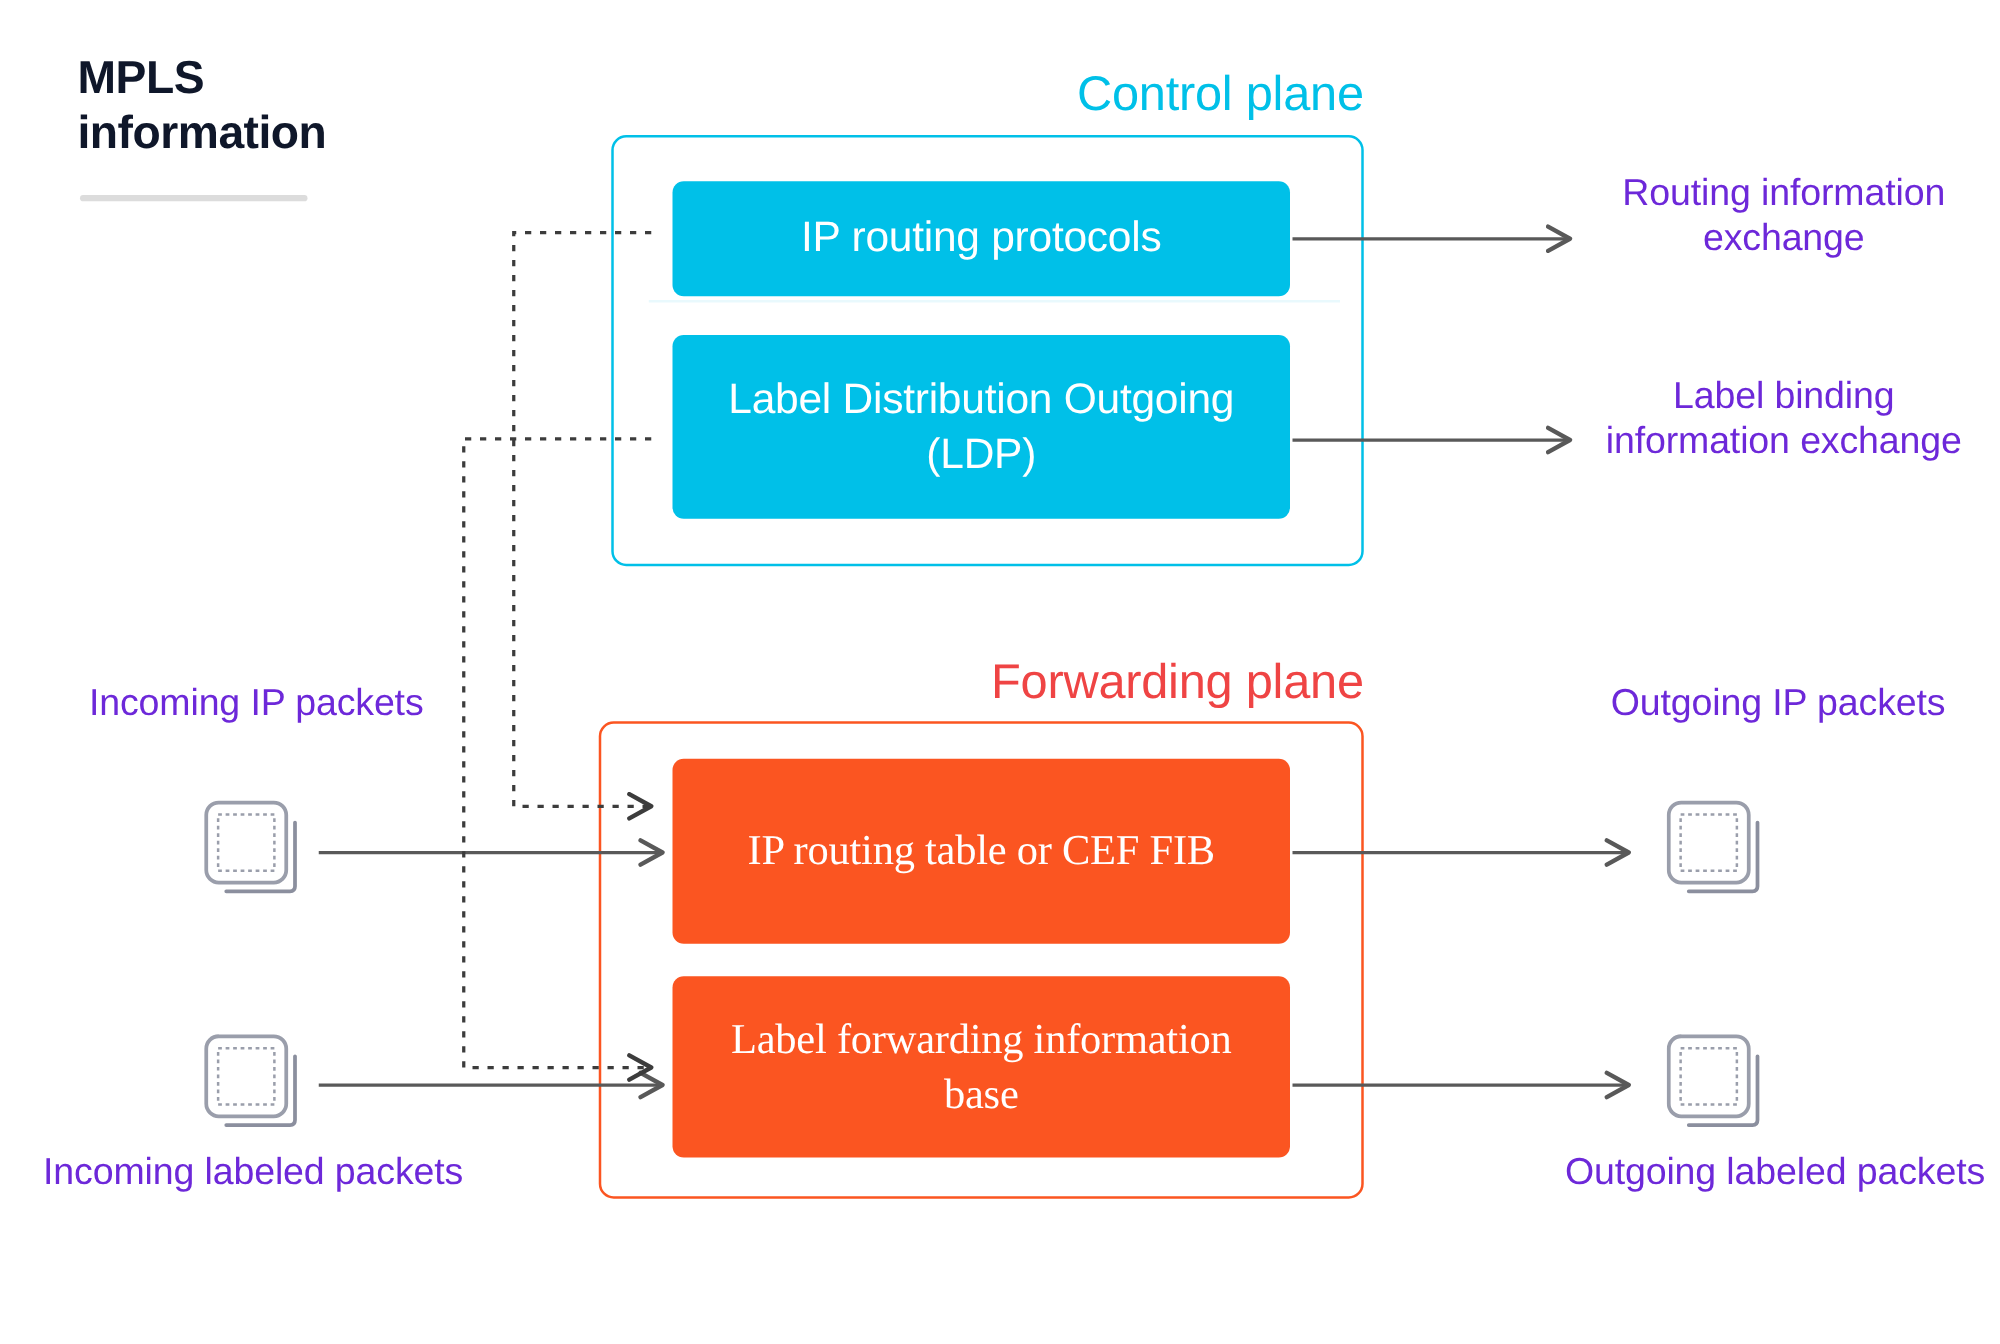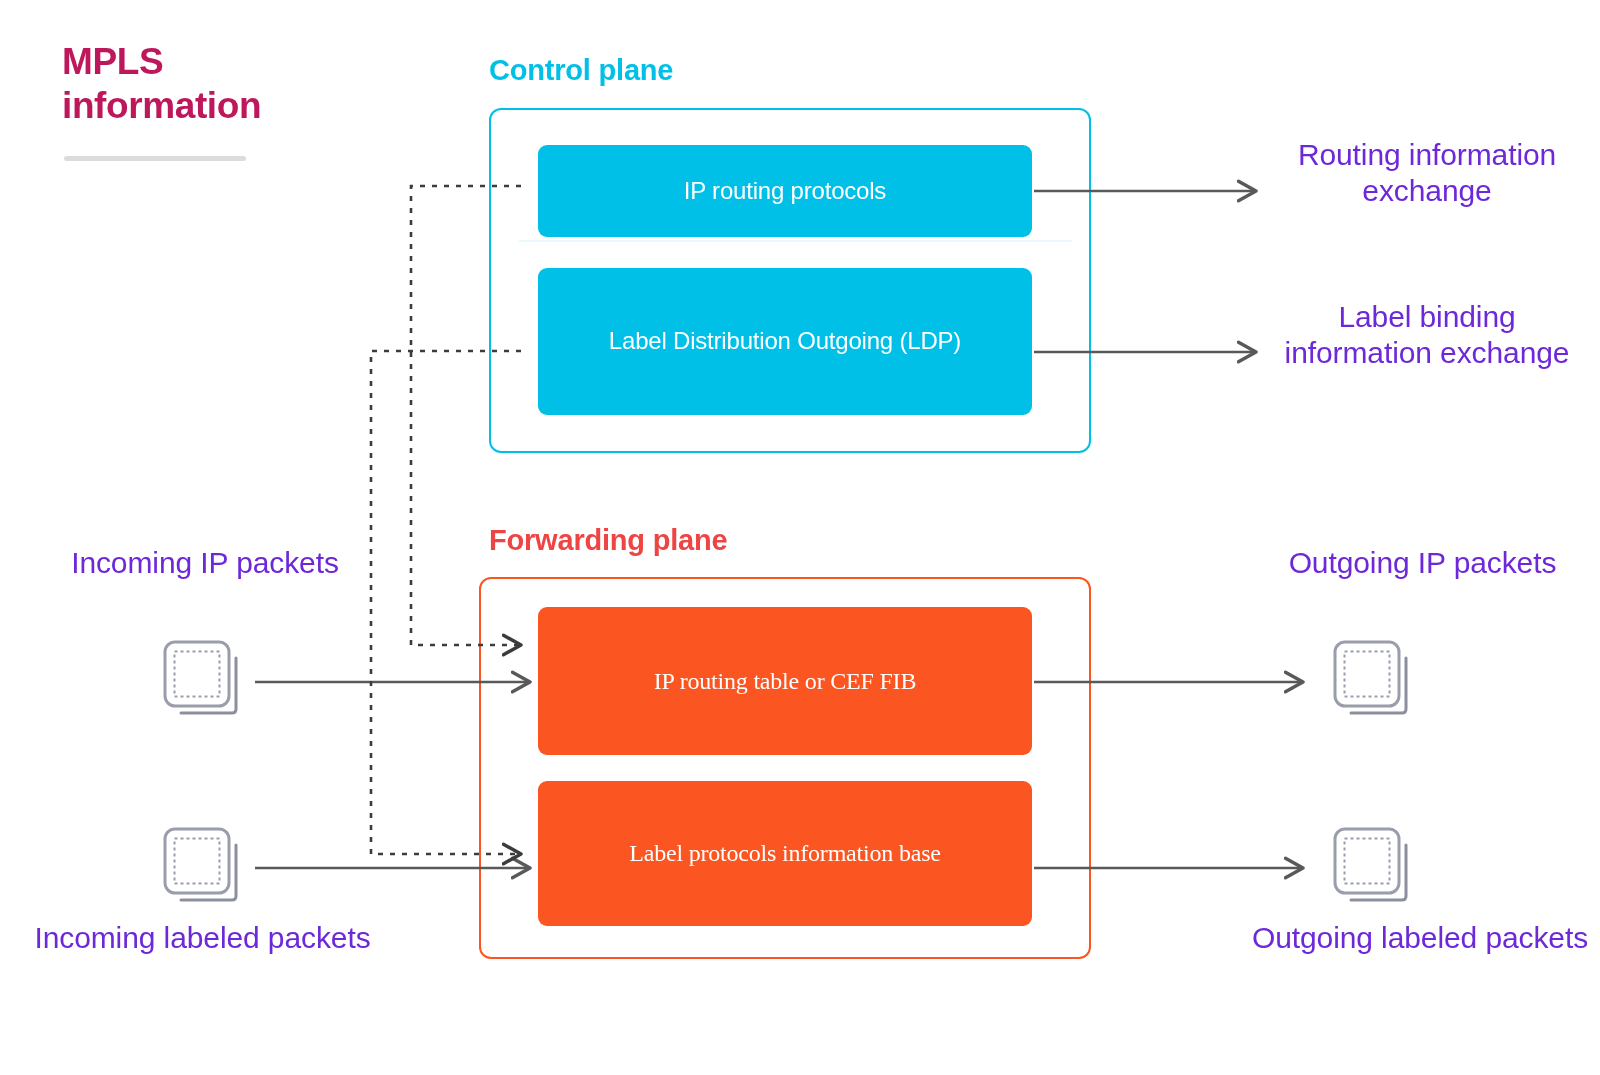--- a/index.html
+++ b/index.html
@@ -22,41 +22,41 @@
   
   #title-block {
     position: absolute;
     left: 62px;
     top: 40px;
     width: 330px;
   }
   .title-line {
     font-size: 37px;
     font-weight: bold;
-    color: #be185d;
+    color: #0f172a;
     line-height: 1.18;
     letter-spacing: -0.4px;
     white-space: nowrap;
   }
   #title-rule {
     position: absolute;
     left: 64px;
     top: 156px;
     width: 182px;
     height: 5px;
     background: #dcdcdc;
     border-radius: 3px;
   }
 
   
   .plane-heading {
     position: absolute;
-    text-align: left;
-    font-size: 29px;
-    font-weight: bold;
+    text-align: right;
+    font-size: 39px;
+    font-weight: normal;
     letter-spacing: -0.2px;
     white-space: nowrap;
   }
   #control-plane-heading {
     left: 489px;
     top: 54px;
     width: 602px;
     color: #00c0e8;
   }
   #forwarding-plane-heading {
@@ -91,21 +91,21 @@
   
   .node-box {
     position: absolute;
     box-sizing: border-box;
     border-radius: 9px;
     display: flex;
     align-items: center;
     justify-content: center;
     text-align: center;
     color: #ffffff;
-    font-size: 24px;
+    font-size: 34px;
     line-height: 1.28;
     letter-spacing: -0.2px;
     padding: 0 14px;
   }
   .node-blue { background: #00c0e8; }
   .node-orange { background: #fb5521; font-family: Liberation Serif, serif; }
 
   #box-ip-routing-protocols {
     left: 538px; top: 145px; width: 494px; height: 92px;
   }
@@ -178,21 +178,21 @@
 
   <div class="plane-heading" id="control-plane-heading">Control plane</div>
   <div class="plane-container" id="control-plane-container"></div>
   <div id="blue-divider"></div>
   <div class="node-box node-blue" id="box-ip-routing-protocols">IP routing protocols</div>
   <div class="node-box node-blue" id="box-ldp">Label Distribution Outgoing (LDP)</div>
 
   <div class="plane-heading" id="forwarding-plane-heading">Forwarding plane</div>
   <div class="plane-container" id="forwarding-plane-container"></div>
   <div class="node-box node-orange" id="box-cef-fib">IP routing table or CEF FIB</div>
-  <div class="node-box node-orange" id="box-lfib">Label protocols information base</div>
+  <div class="node-box node-orange" id="box-lfib">Label forwarding information base</div>
 
   <div class="side-label" id="label-routing-info">Routing information exchange</div>
   <div class="side-label" id="label-binding-info">Label binding information exchange</div>
   <div class="side-label" id="label-incoming-ip">Incoming IP packets</div>
   <div class="side-label" id="label-outgoing-ip">Outgoing IP packets</div>
   <div class="side-label" id="label-incoming-labeled">Incoming labeled packets</div>
   <div class="side-label" id="label-outgoing-labeled">Outgoing labeled packets</div>
 
   <svg class="packet-icon" id="icon-incoming-ip" viewBox="0 0 82 84">
     <path d="M18 73 L69 73 Q73 73 73 69 L73 18" fill="none" stroke="#8b8f9e" stroke-width="3" stroke-linecap="round"></path>

